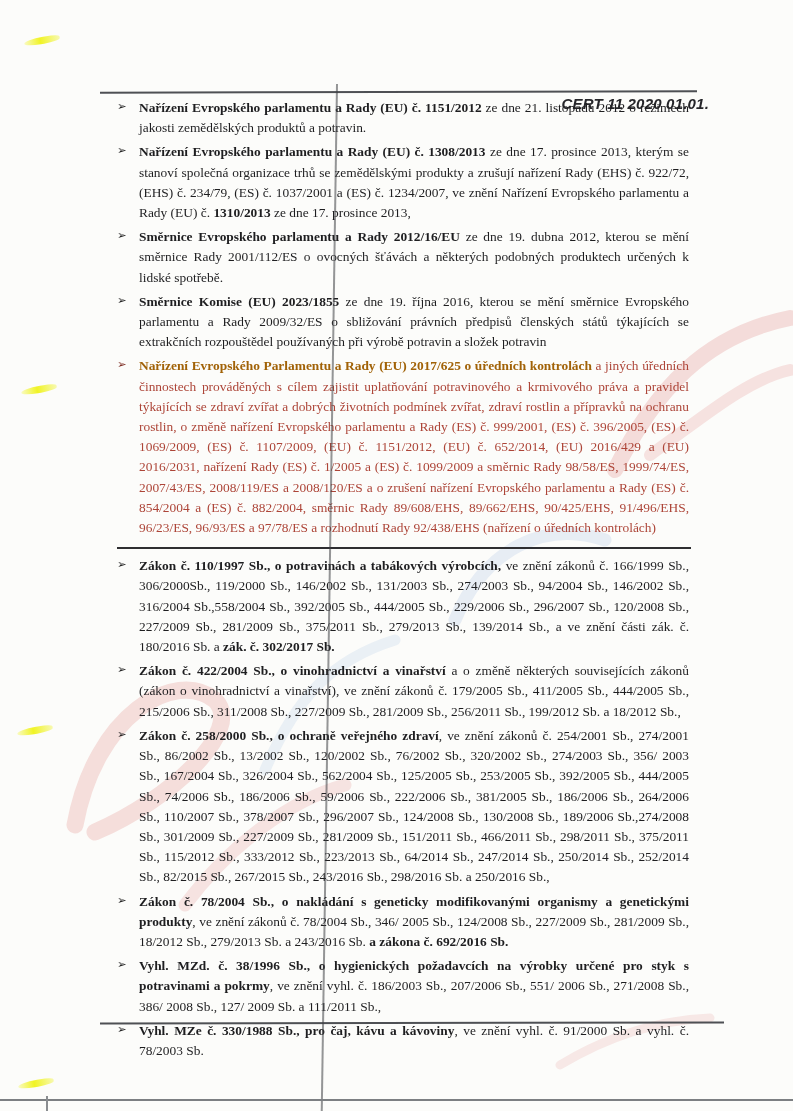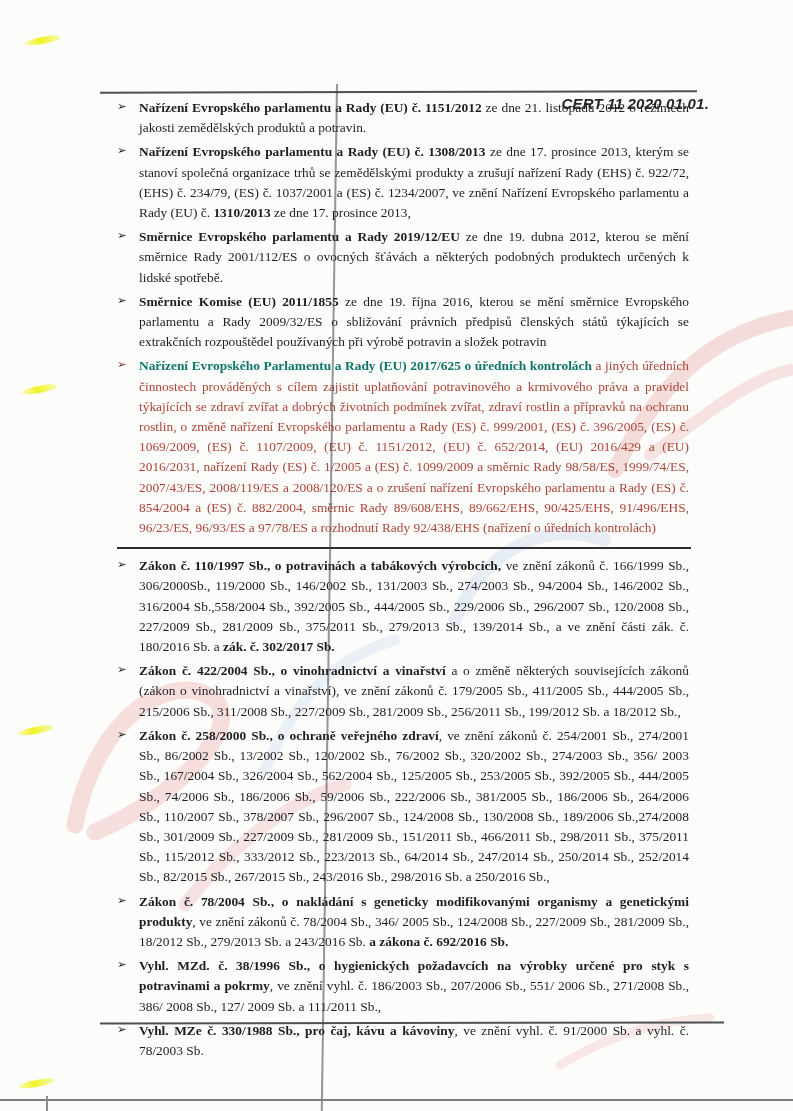--- a/index.html
+++ b/index.html
@@ -38,21 +38,21 @@
   .marker{
     flex:0 0 20px;
     font-family:"DejaVu Sans", sans-serif;
     font-size:11.5px;line-height:20.2px;
     color:#222;
   }
   .item.red .marker{color:#7d2c22;}
   .ptext{flex:1;margin:2px;text-align:justify;}
   .b{font-weight:bold;}
   .item.red .ptext{color:#ad4538;}
-  .item.red .ptext .b{color:#0f766e;}
+  .item.red .ptext .b{color:#a16207;}
   .group-divider{
     border-top:2px solid #2e2e31;
     margin:7px 0 5px 0;
   }
   
   .footer-text{
     position:absolute;top:1029px;left:0;width:793px;text-align:center;
     font-family:"Liberation Sans", sans-serif;font-size:13.5px;color:#232327;
   }
   
@@ -91,25 +91,25 @@
         <div class="item">
           <span class="marker">➢</span>
           <p class="ptext"><span class="b">Nařízení Evropského parlamentu a Rady (EU) č. 1151/2012</span><span> ze dne 21. listopadu 2012 o režimech jakosti zemědělských produktů a potravin.</span></p>
         </div>
         <div class="item">
           <span class="marker">➢</span>
           <p class="ptext"><span class="b">Nařízení Evropského parlamentu a Rady (EU) č. 1308/2013</span><span> ze dne 17. prosince 2013, kterým se stanoví společná organizace trhů se zemědělskými produkty a zrušují nařízení Rady (EHS) č. 922/72, (EHS) č. 234/79, (ES) č. 1037/2001 a (ES) č. 1234/2007, ve znění Nařízení Evropského parlamentu a Rady (EU) č. </span><span class="b">1310/2013</span><span> ze dne 17. prosince 2013,</span></p>
         </div>
         <div class="item">
           <span class="marker">➢</span>
-          <p class="ptext"><span class="b">Směrnice Evropského parlamentu a Rady 2019/12/EU</span><span> ze dne 19. dubna 2012, kterou se mění směrnice Rady 2001/112/ES o ovocných šťávách a některých podobných produktech určených k lidské spotřebě.</span></p>
+          <p class="ptext"><span class="b">Směrnice Evropského parlamentu a Rady 2012/16/EU</span><span> ze dne 19. dubna 2012, kterou se mění směrnice Rady 2001/112/ES o ovocných šťávách a některých podobných produktech určených k lidské spotřebě.</span></p>
         </div>
         <div class="item">
           <span class="marker">➢</span>
-          <p class="ptext"><span class="b">Směrnice Komise (EU) 2011/1855</span><span> ze dne 19. října 2016, kterou se mění směrnice Evropského parlamentu a Rady 2009/32/ES o sbližování právních předpisů členských států týkajících se extrakčních rozpouštědel používaných při výrobě potravin a složek potravin</span></p>
+          <p class="ptext"><span class="b">Směrnice Komise (EU) 2023/1855</span><span> ze dne 19. října 2016, kterou se mění směrnice Evropského parlamentu a Rady 2009/32/ES o sbližování právních předpisů členských států týkajících se extrakčních rozpouštědel používaných při výrobě potravin a složek potravin</span></p>
         </div>
         <div class="item red">
           <span class="marker">➢</span>
           <p class="ptext"><span class="b">Nařízení Evropského Parlamentu a Rady (EU) 2017/625 o úředních kontrolách</span><span> a jiných úředních činnostech prováděných s cílem zajistit uplatňování potravinového a krmivového práva a pravidel týkajících se zdraví zvířat a dobrých životních podmínek zvířat, zdraví rostlin a přípravků na ochranu rostlin, o změně nařízení Evropského parlamentu a Rady (ES) č. 999/2001, (ES) č. 396/2005, (ES) č. 1069/2009, (ES) č. 1107/2009, (EU) č. 1151/2012, (EU) č. 652/2014, (EU) 2016/429 a (EU) 2016/2031, nařízení Rady (ES) č. 1/2005 a (ES) č. 1099/2009 a směrnic Rady 98/58/ES, 1999/74/ES, 2007/43/ES, 2008/119/ES a 2008/120/ES a o zrušení nařízení Evropského parlamentu a Rady (ES) č. 854/2004 a (ES) č. 882/2004, směrnic Rady 89/608/EHS, 89/662/EHS, 90/425/EHS, 91/496/EHS, 96/23/ES, 96/93/ES a 97/78/ES a rozhodnutí Rady 92/438/EHS (nařízení o úředních kontrolách)</span></p>
         </div>
       </div>
       <div class="group-divider"></div>
       <div>
         <div class="item">
           <span class="marker">➢</span>

